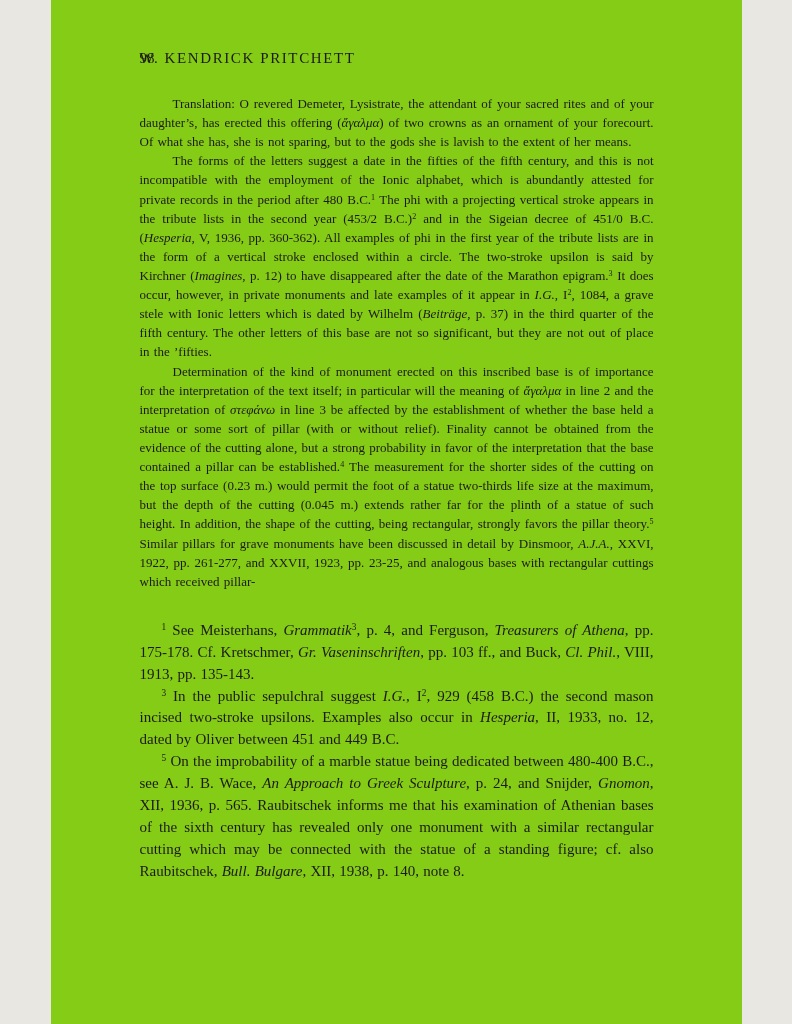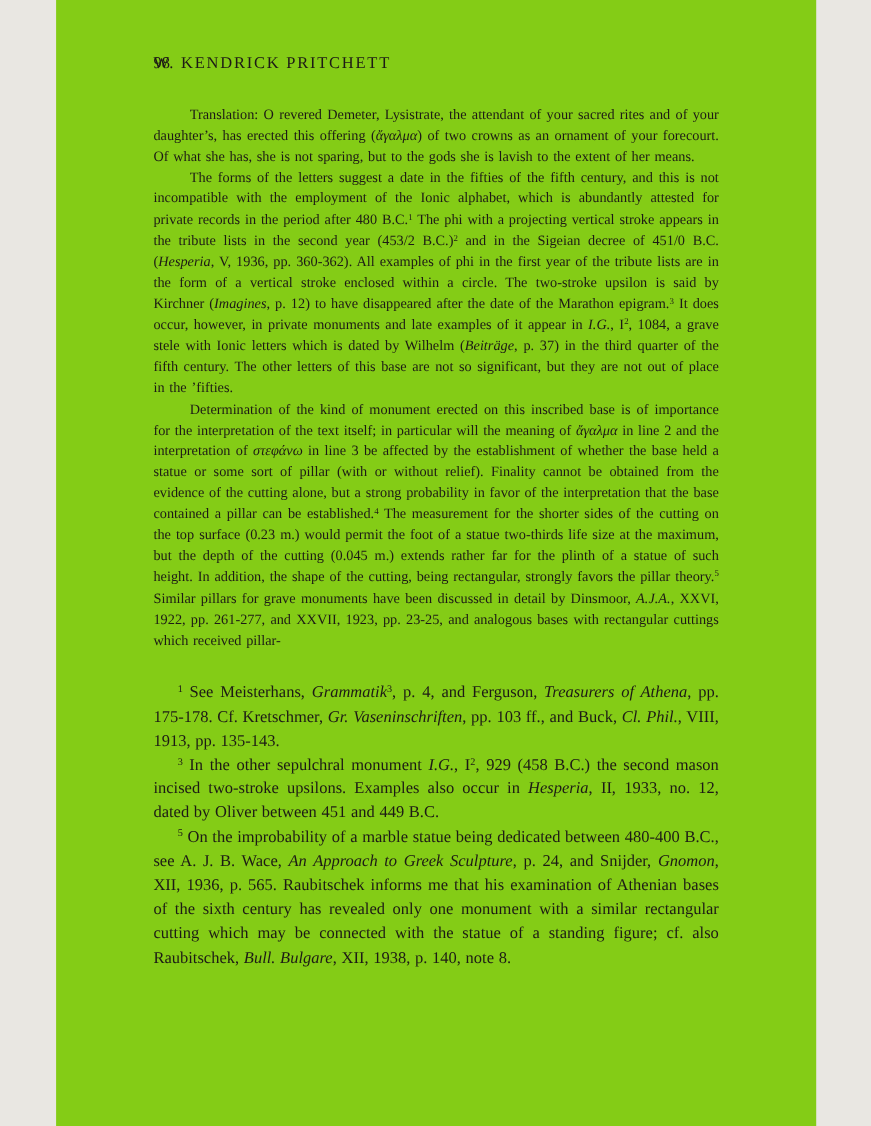--- a/index.html
+++ b/index.html
@@ -66,17 +66,17 @@
   </div>
 
   <div class="body-text">
     <p><span>Translation:  O revered Demeter, Lysistrate, the attendant of your sacred rites and of your daughter’s, has erected this offering (</span><span class="it">ἄγαλμα</span><span>) of two crowns as an ornament of your forecourt.  Of what she has, she is not sparing, but to the gods she is lavish to the extent of her means.</span></p>
     <p><span>The forms of the letters suggest a date in the fifties of the fifth century, and this is not incompatible with the employment of the Ionic alphabet, which is abundantly attested for private records in the period after 480 B.C.</span><sup>1</sup><span>  The phi with a projecting vertical stroke appears in the tribute lists in the second year (453/2 B.C.)</span><sup>2</sup><span> and in the Sigeian decree of 451/0 B.C. (</span><span class="it">Hesperia</span><span>, V, 1936, pp. 360-362).  All examples of phi in the first year of the tribute lists are in the form of a vertical stroke enclosed within a circle.  The two-stroke upsilon is said by Kirchner (</span><span class="it">Imagines</span><span>, p. 12) to have disappeared after the date of the Marathon epigram.</span><sup>3</sup><span>  It does occur, however, in private monuments and late examples of it appear in </span><span class="it">I.G.</span><span>, I</span><sup>2</sup><span>, 1084, a grave stele with Ionic letters which is dated by Wilhelm (</span><span class="it">Beiträge</span><span>, p. 37) in the third quarter of the fifth century.  The other letters of this base are not so significant, but they are not out of place in the ’fifties.</span></p>
     <p><span>Determination of the kind of monument erected on this inscribed base is of importance for the interpretation of the text itself; in particular will the meaning of </span><span class="it">ἄγαλμα</span><span> in line 2 and the interpretation of </span><span class="it">στεφάνω</span><span> in line 3 be affected by the establishment of whether the base held a statue or some sort of pillar (with or without relief).  Finality cannot be obtained from the evidence of the cutting alone, but a strong probability in favor of the interpretation that the base contained a pillar can be established.</span><sup>4</sup><span>  The measurement for the shorter sides of the cutting on the top surface (0.23 m.) would permit the foot of a statue two-thirds life size at the maximum, but the depth of the cutting (0.045 m.) extends rather far for the plinth of a statue of such height.  In addition, the shape of the cutting, being rectangular, strongly favors the pillar theory.</span><sup>5</sup><span>  Similar pillars for grave monuments have been discussed in detail by Dinsmoor, </span><span class="it">A.J.A.</span><span>, XXVI, 1922, pp. 261-277, and XXVII, 1923, pp. 23-25, and analogous bases with rectangular cuttings which received pillar-</span></p>
   </div>
 
   <div class="footnotes">
     <p><sup>1</sup><span> See Meisterhans, </span><span class="it">Grammatik</span><sup>3</sup><span>, p. 4, and Ferguson, </span><span class="it">Treasurers of Athena</span><span>, pp. 175-178.  Cf. Kretschmer, </span><span class="it">Gr. Vaseninschriften</span><span>, pp. 103 ff., and Buck, </span><span class="it">Cl. Phil.</span><span>, VIII, 1913, pp. 135-143.</span></p>
-    <p><sup>3</sup><span> In the other sepulchral monument </span><span class="it">I.G.</span><span>, I</span><sup>2</sup><span>, 929 (458 B.C.) the second mason incised two-stroke upsilons.  Examples also occur in </span><span class="it">Hesperia</span><span>, II, 1933, no. 12, dated by Oliver between 451 and 449 B.C.</span></p>
+    <p><sup>3</sup><span> In the public sepulchral suggest </span><span class="it">I.G.</span><span>, I</span><sup>2</sup><span>, 929 (458 B.C.) the second mason incised two-stroke upsilons.  Examples also occur in </span><span class="it">Hesperia</span><span>, II, 1933, no. 12, dated by Oliver between 451 and 449 B.C.</span></p>
     <p><sup>5</sup><span> On the improbability of a marble statue being dedicated between 480-400 B.C., see A. J. B. Wace, </span><span class="it">An Approach to Greek Sculpture</span><span>, p. 24, and Snijder, </span><span class="it">Gnomon</span><span>, XII, 1936, p. 565.  Raubitschek informs me that his examination of Athenian bases of the sixth century has revealed only one monument with a similar rectangular cutting which may be connected with the statue of a standing figure; cf. also Raubitschek, </span><span class="it">Bull. Bulgare</span><span>, XII, 1938, p. 140, note 8.</span></p>
   </div>
 
 </div>
 
 </body></html>

